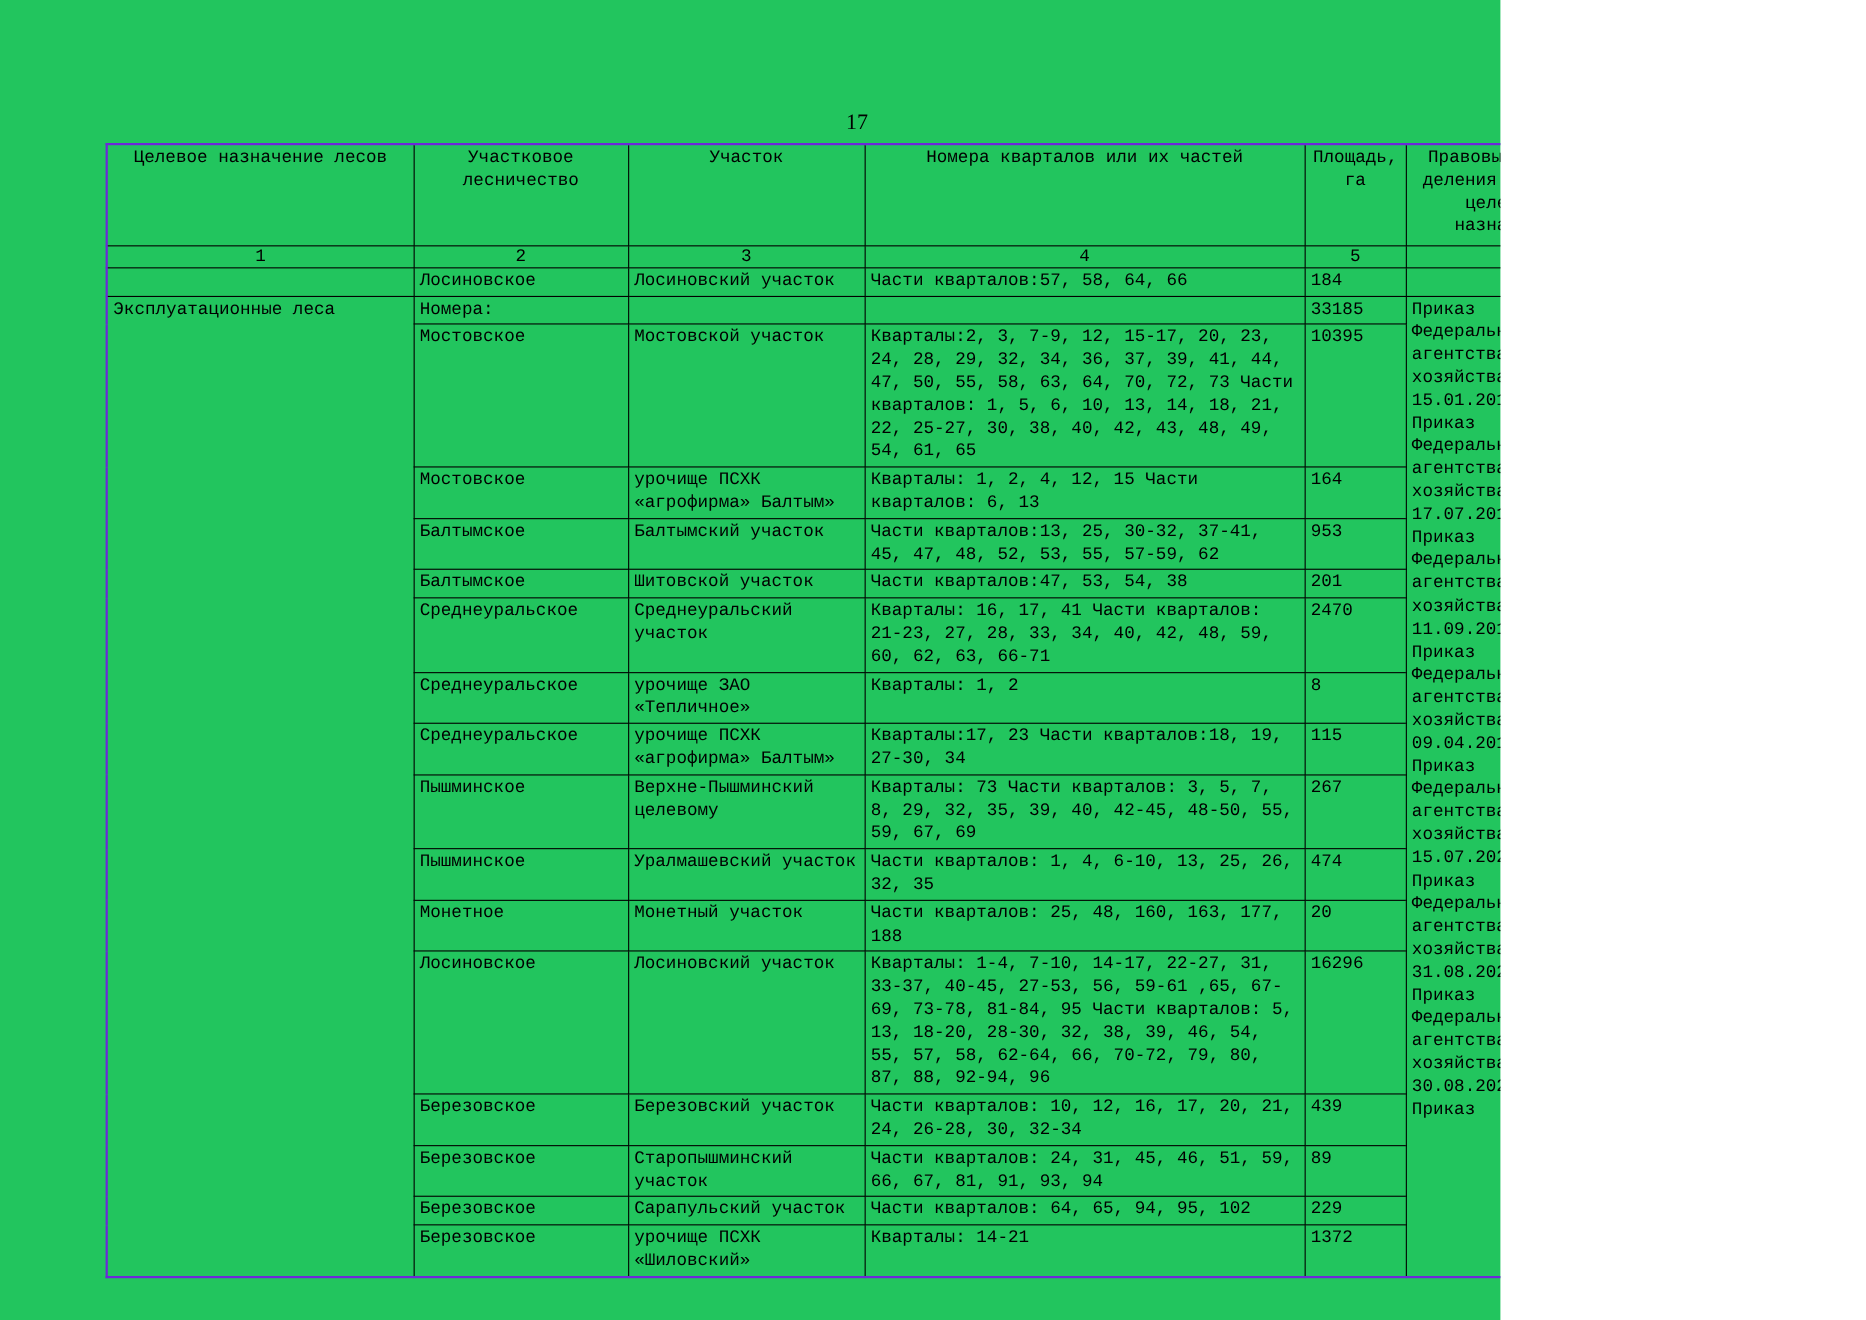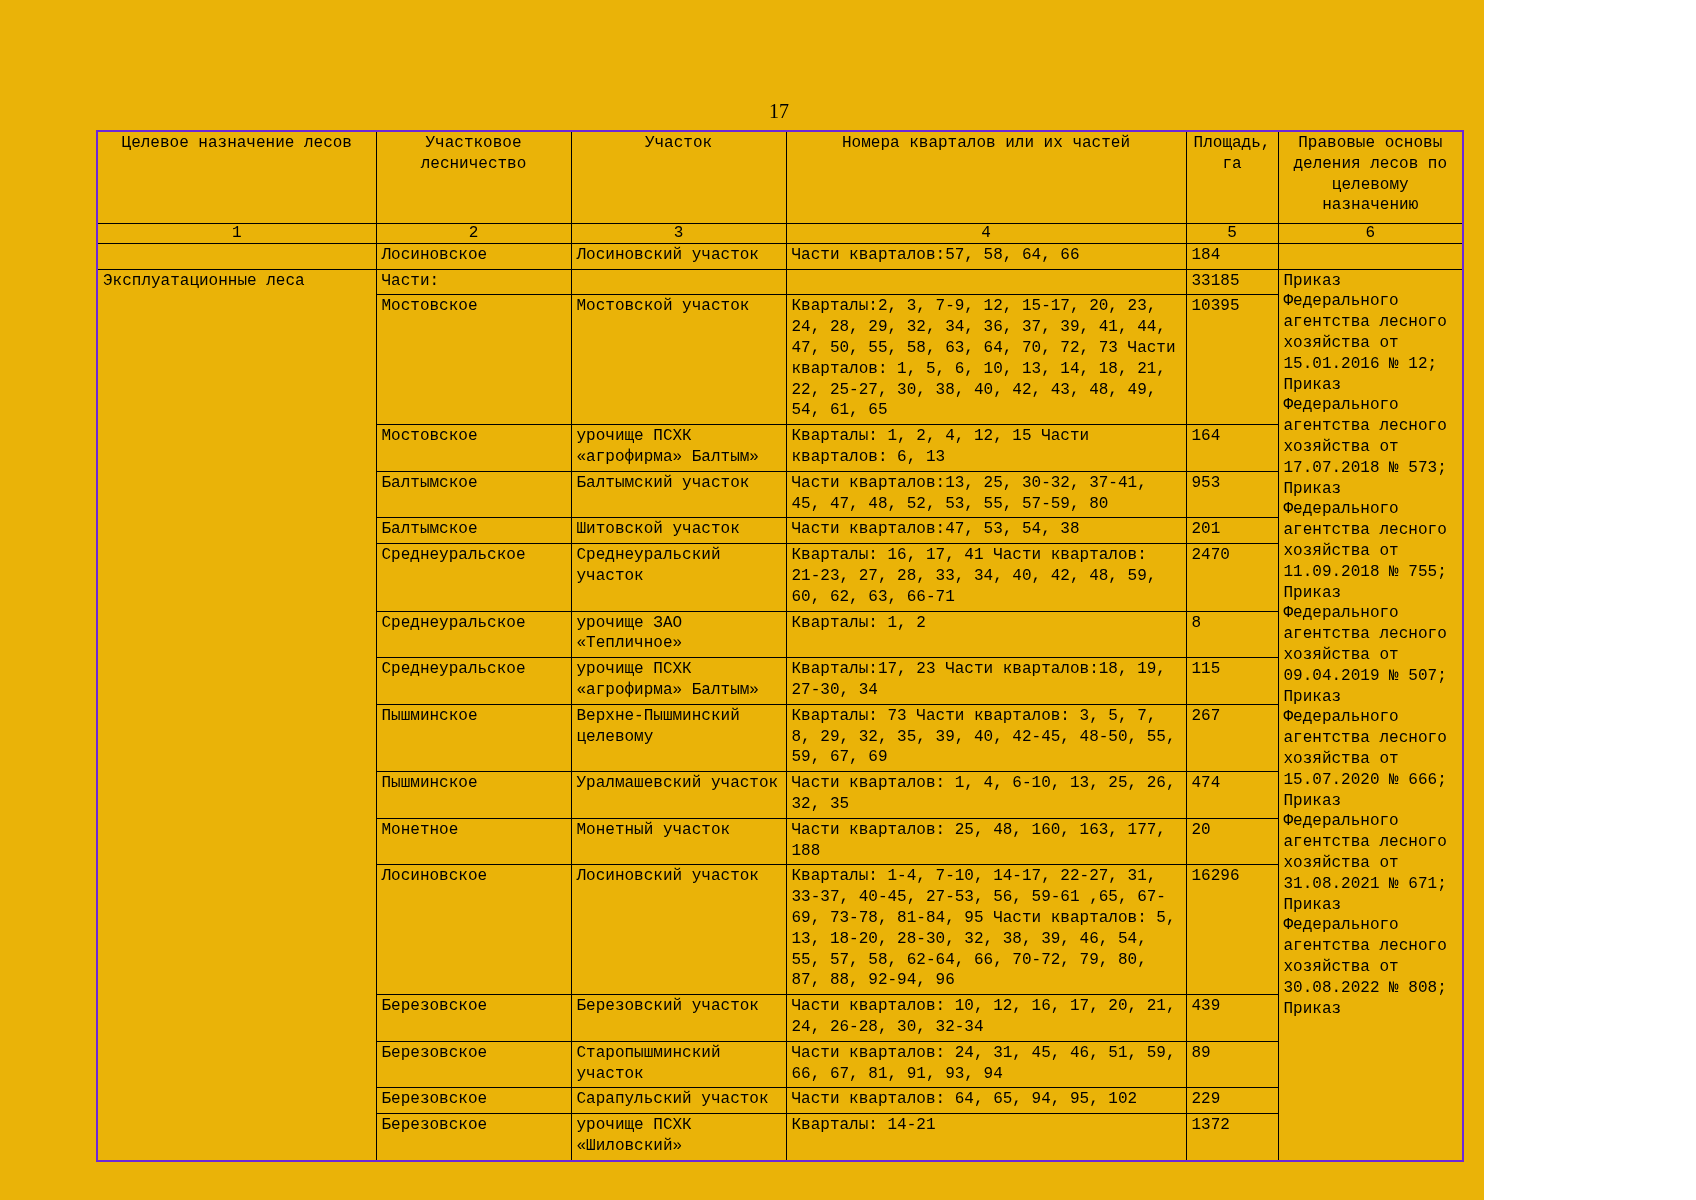--- a/index.html
+++ b/index.html
@@ -7,23 +7,23 @@
     margin: 0;
     padding: 0;
     background: #ffffff;
     width: 1696px;
     height: 1200px;
     font-family: "Liberation Serif", "DejaVu Serif", serif;
     color: #000;
   }
   .page {
     position: relative;
-    width: 1484px;
+    width: 1364px;
     height: 1200px;
-    background: #eab308;
+    background: #22c55e;
     overflow: hidden;
   }
   .page-number {
     position: absolute;
     top: 100px;
     left: 96px;
     width: 1366px;
     text-align: center;
     font-size: 20px;
   }
@@ -99,42 +99,42 @@
       <tr>
         <td></td>
         <td>Лосиновское</td>
         <td>Лосиновский участок</td>
         <td>Части кварталов:57, 58, 64, 66</td>
         <td class="center">184</td>
         <td></td>
       </tr>
       <tr>
         <td id="designation-span" rowspan="16">Эксплуатационные леса</td>
-        <td>Части:</td>
+        <td>Номера:</td>
         <td></td>
         <td></td>
         <td class="center">33185</td>
         <td id="legal-span" class="legal" rowspan="16">Приказ Федерального агентства лесного хозяйства от 15.01.2016 № 12; Приказ Федерального агентства лесного хозяйства от 17.07.2018 № 573; Приказ Федерального агентства лесного хозяйства от 11.09.2018 № 755; Приказ Федерального агентства лесного хозяйства от 09.04.2019 № 507; Приказ Федерального агентства лесного хозяйства от 15.07.2020 № 666; Приказ Федерального агентства лесного хозяйства от 31.08.2021 № 671; Приказ Федерального агентства лесного хозяйства от 30.08.2022 № 808; Приказ</td>
       </tr>
     <tr>
     <td>Мостовское</td>
     <td>Мостовской участок</td>
     <td>Кварталы:2, 3, 7-9, 12, 15-17, 20, 23, 24, 28, 29, 32, 34, 36, 37, 39, 41, 44, 47, 50, 55, 58, 63, 64, 70, 72, 73 Части кварталов: 1, 5, 6, 10, 13, 14, 18, 21, 22, 25-27, 30, 38, 40, 42, 43, 48, 49, 54, 61, 65</td>
     <td class="center">10395</td>
   </tr>
         <tr>
     <td>Мостовское</td>
     <td>урочище ПСХК «агрофирма» Балтым»</td>
     <td>Кварталы: 1, 2, 4, 12, 15 Части кварталов: 6, 13</td>
     <td class="center">164</td>
   </tr>
         <tr>
     <td>Балтымское</td>
     <td>Балтымский участок</td>
-    <td>Части кварталов:13, 25, 30-32, 37-41, 45, 47, 48, 52, 53, 55, 57-59, 80</td>
+    <td>Части кварталов:13, 25, 30-32, 37-41, 45, 47, 48, 52, 53, 55, 57-59, 62</td>
     <td class="center">953</td>
   </tr>
         <tr>
     <td>Балтымское</td>
     <td>Шитовской участок</td>
     <td>Части кварталов:47, 53, 54, 38</td>
     <td class="center">201</td>
   </tr>
         <tr>
     <td>Среднеуральское</td>

